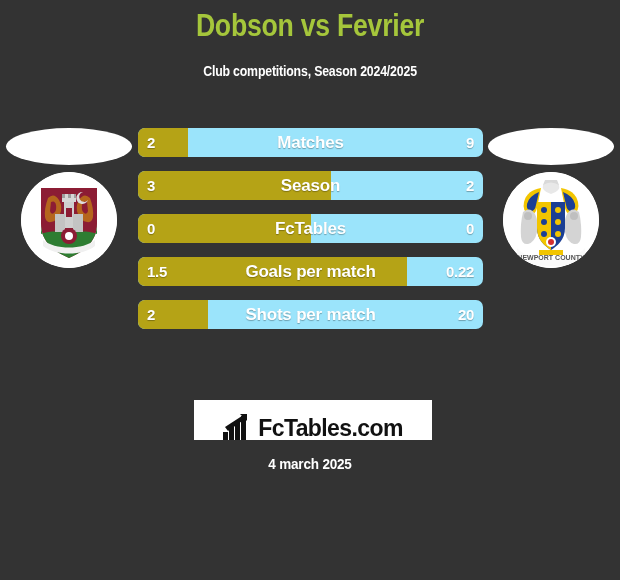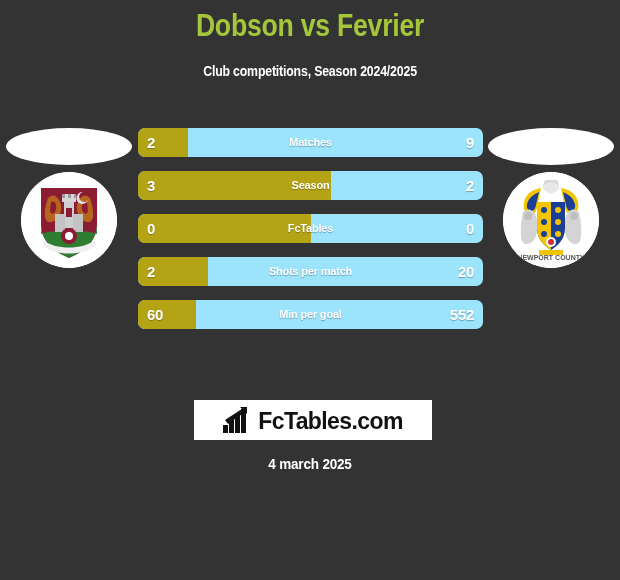--- a/index.html
+++ b/index.html
@@ -101,21 +101,21 @@
   }
   .bar-label {
     position: absolute;
     left: 0;
     top: 0;
     width: 100%;
     height: 29px;
     line-height: 29px;
     text-align: center;
     color: #ffffff;
-    font-size: 11px;
+    font-size: 17px;
     font-weight: bold;
     letter-spacing: -0.2px;
     text-shadow: 0 1px 1px rgba(0,0,0,0.30);
     white-space: nowrap;
   }
   .bar-val {
     position: absolute;
     top: 0;
     height: 29px;
     line-height: 29px;
@@ -131,21 +131,20 @@
 
   
   .logo-box {
     position: absolute;
     left: 194px;
     top: 400px;
     width: 238px;
     height: 40px;
     background: #ffffff;
     display: flex;
-    align-items: center;
     justify-content: center;
   }
   .logo-inner { display: flex; align-items: flex-end; gap: 7px; }
   .logo-mark { display: block; }
   .logo-text {
     color: #111111;
     font-size: 23px;
     font-weight: bold;
     letter-spacing: -0.6px;
     line-height: 23px;
@@ -263,34 +262,34 @@
     <div class="bar-val away">2</div>
   </div>
 
   <div class="bar-row">
     <div class="bar-fill" style="width:50%"></div>
     <div class="bar-val home">0</div>
     <div class="bar-label">FcTables</div>
     <div class="bar-val away">0</div>
   </div>
 
+  <div class="bar-row">
+    <div class="bar-fill" style="width:78%"></div>
+    <div class="bar-val home">1.5</div>
+    <div class="bar-label">Goals per match</div>
+    <div class="bar-val away">0.22</div>
+  </div>
 
   <div class="bar-row">
     <div class="bar-fill" style="width:20.3%"></div>
     <div class="bar-val home">2</div>
     <div class="bar-label">Shots per match</div>
     <div class="bar-val away">20</div>
   </div>
 
-  <div class="bar-row">
-    <div class="bar-fill" style="width:16.8%"></div>
-    <div class="bar-val home">60</div>
-    <div class="bar-label">Min per goal</div>
-    <div class="bar-val away">552</div>
-  </div>
 
 </div>
 
 <div class="logo-box">
   <div class="logo-inner">
     <svg class="logo-mark" width="28" height="26" viewBox="0 0 28 26">
       <rect x="0" y="18" width="5" height="8" fill="#111111"></rect>
       <rect x="6" y="13" width="5" height="13" fill="#111111"></rect>
       <rect x="12" y="8" width="5" height="18" fill="#111111"></rect>
       <rect x="18" y="2" width="5" height="24" fill="#111111"></rect>

